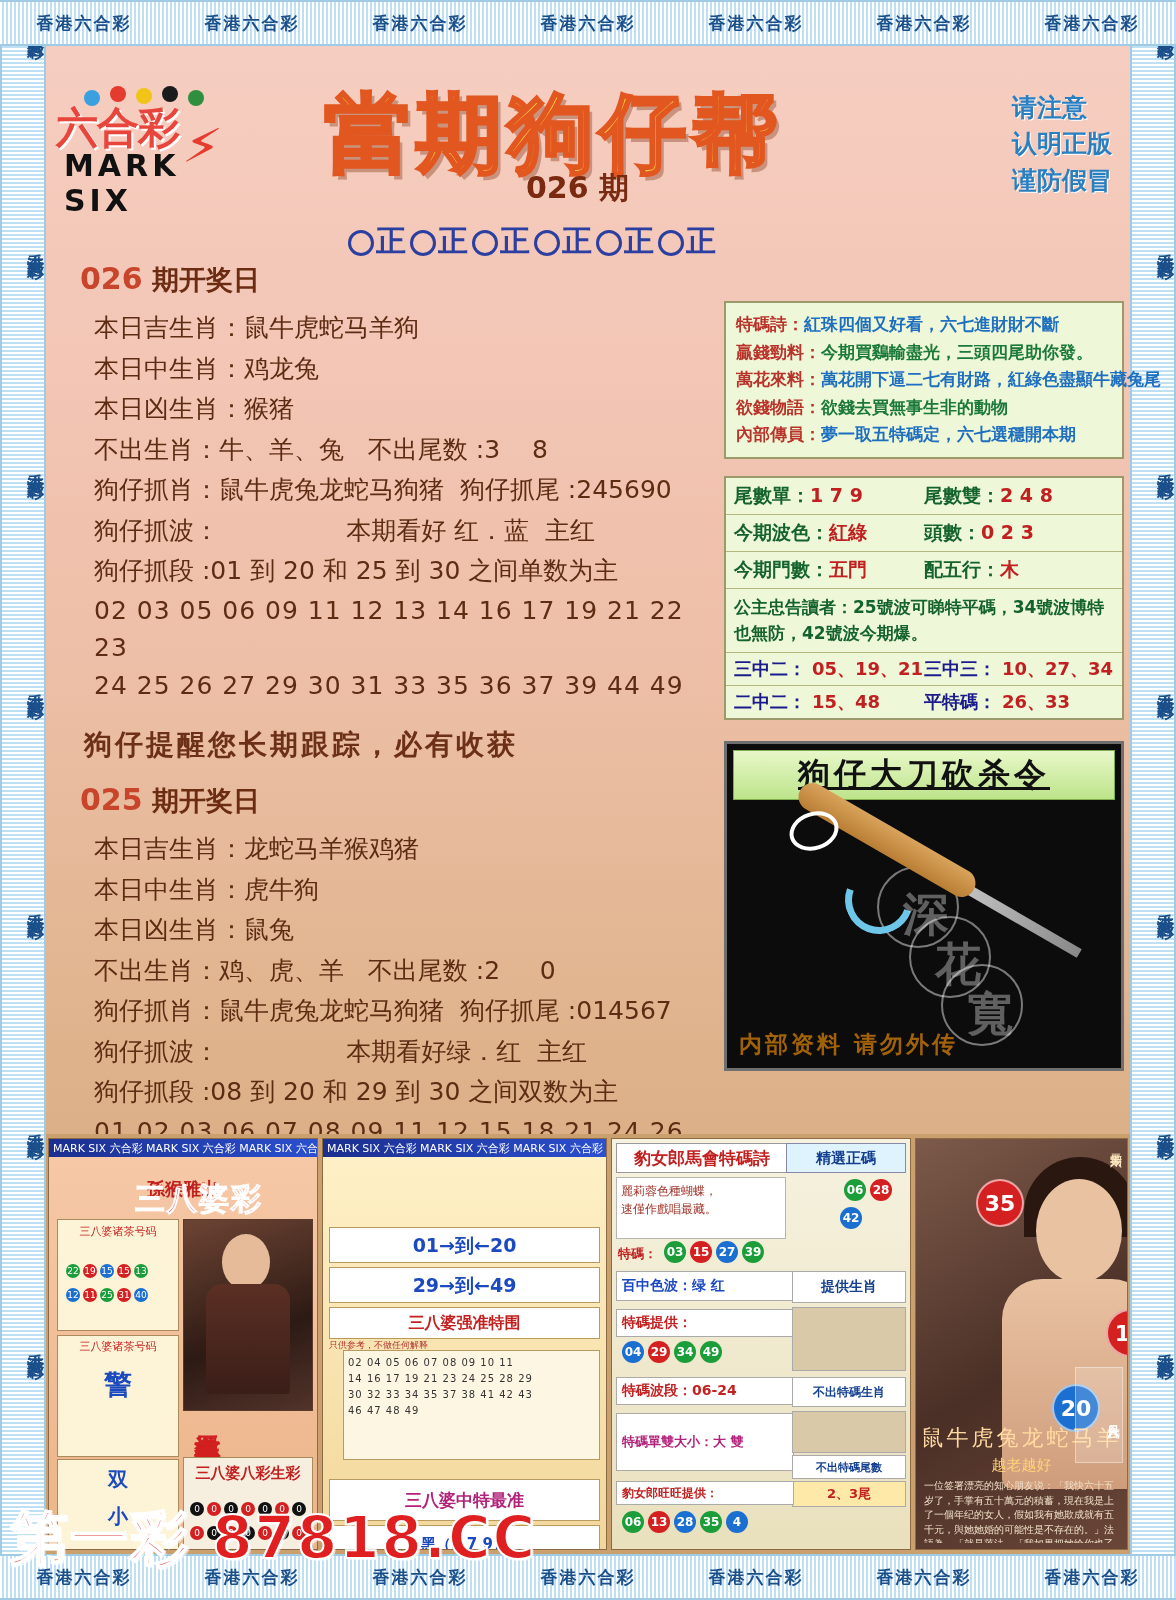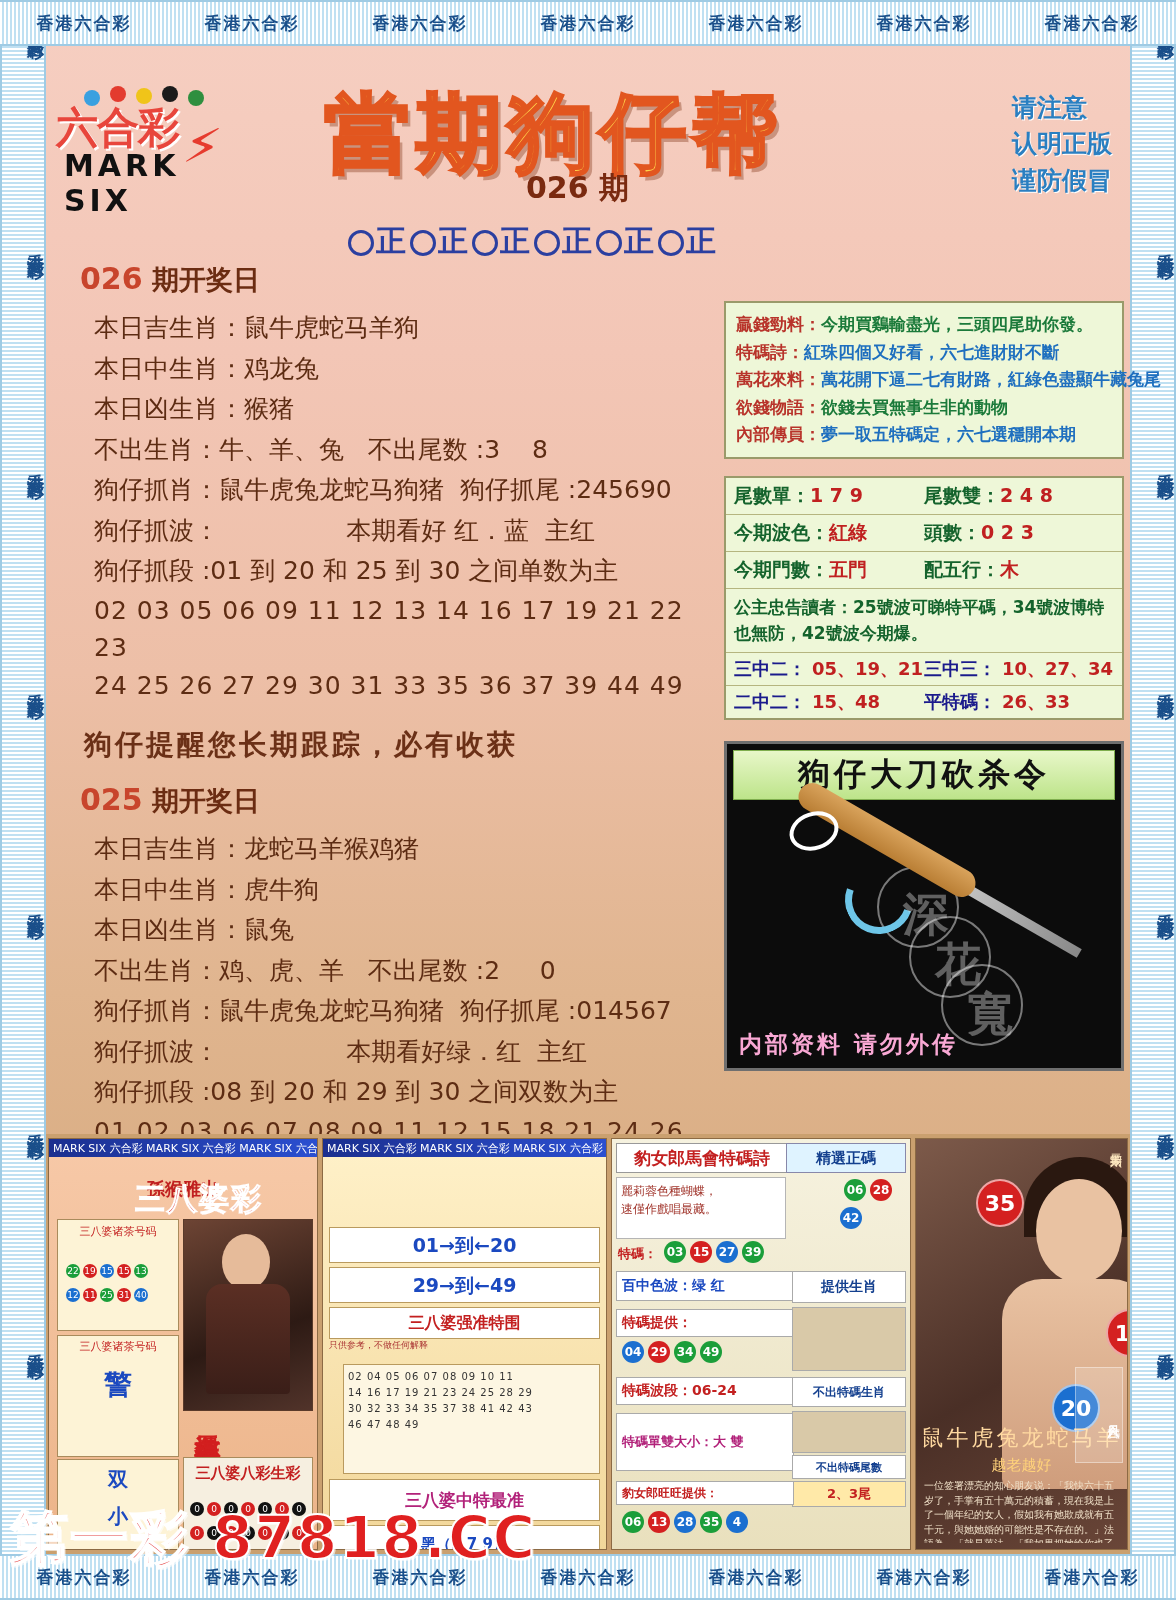--- a/index.html
+++ b/index.html
@@ -160,21 +160,21 @@
   
   .knife-box{
     position:absolute;right:6px;top:695px;width:400px;height:330px;
     background:#0c0c0c;border:3px solid #6f6f6f;box-sizing:border-box;
     overflow:hidden;
   }
   .knife-title{
     margin:6px;height:48px;background:linear-gradient(180deg,#e8f7c9,#bde48a);
     border:1px solid #7fae4e;
     display:flex;align-items:center;justify-content:center;
-    font-size:32px;font-weight:bold;color:#111;letter-spacing:4px;
+    font-size:32px;font-weight:bold;color:#111;letter-spacing:4px;text-decoration:underline;
   }
   .knife-art{position:relative;height:220px;}
   .knife-art .blade{
     position:absolute;left:60px;top:20px;width:200px;height:28px;
     background:linear-gradient(180deg,#d9a35c,#b97e34);
     border-radius:14px;transform:rotate(30deg);
   }
   .knife-art .ring{
     position:absolute;left:62px;top:6px;width:42px;height:30px;border:4px solid #fff;border-radius:50%;
     transform:rotate(-18deg);
@@ -193,21 +193,21 @@
   }
   .knife-art .g1{left:176px;top:78px;}
   .knife-art .g2{left:208px;top:128px;}
   .knife-art .g3{left:240px;top:178px;}
   .knife-art .bub{
     position:absolute;border:2px solid rgba(255,255,255,.45);border-radius:50%;
     width:78px;height:78px;
   }
   .knife-foot{
     position:absolute;left:12px;bottom:8px;
-    font-size:23px;color:#f9a8d4;font-weight:bold;letter-spacing:3px;margin-top:44px;
+    font-size:23px;color:#a16207;font-weight:bold;letter-spacing:3px;margin-top:44px;
   }
 
   
   .bottom{
     position:absolute;left:0;right:0;bottom:0;height:420px;
     display:flex;gap:4px;
     background:#caa06f;
     padding:4px 2px;box-sizing:border-box;
   }
   .mini{position:relative;overflow:hidden;border:1px solid #8c6a44;box-sizing:border-box;}
@@ -452,24 +452,24 @@
       <div class="line">不出生肖：鸡、虎、羊   不出尾数 :2     0</div>
       <div class="line">狗仔抓肖：鼠牛虎兔龙蛇马狗猪  狗仔抓尾 :014567</div>
       <div class="line">狗仔抓波：                本期看好绿．红  主红</div>
       <div class="line">狗仔抓段 :08 到 20 和 29 到 30 之间双数为主</div>
       <div class="nums">01  02  03  06  07  08  09  11  12  15  18  21  24  26  27</div>
       <div class="nums">28  29  31  33  36  37  38  39  42  43  44  45  47  48</div>
     </div>
 
     <div class="poem-box">
       <div class="poem-line">
+        <span class="lab">特碼詩：</span><span class="val">紅珠四個又好看，六七進財財不斷</span>
+      </div>
+      <div class="poem-line">
         <span class="lab">贏錢勁料：</span><span class="val2">今期買鷄輸盡光，三頭四尾助你發。</span>
-      </div>
-      <div class="poem-line">
-        <span class="lab">特碼詩：</span><span class="val">紅珠四個又好看，六七進財財不斷</span>
       </div>
       <div class="poem-line">
         <span class="lab">萬花來料：</span><span class="val">萬花開下逼二七有財路，紅綠色盡顯牛藏兔尾</span>
       </div>
       <div class="poem-line">
         <span class="lab">欲錢物語：</span><span class="val2">欲錢去買無事生非的動物</span>
       </div>
       <div class="poem-line">
         <span class="lab">內部傳員：</span><span class="val">夢一取五特碼定，六七選穩開本期</span>
       </div>
@@ -577,21 +577,21 @@
         </div>
       </div>
 
       <div class="mini m2">
         <div class="strip-top">MARK SIX 六合彩   MARK SIX 六合彩   MARK SIX 六合彩</div>
         <div class="inner">
           <div class="band b2">01→到←20</div>
           <div class="band b3">29→到←49</div>
           <div class="band b4">三八婆强准特围</div>
           <div style="position:absolute;left:6px;top:182px;font-size:9px;color:#a33">只供参考，不做任何解释</div>
-          <div class="nums" style="top:207px;height:110px;white-space:pre">02 04 05 06 07 08 09 10 11
+          <div class="nums" style="top:193px;height:110px;white-space:pre">02 04 05 06 07 08 09 10 11
 14 16 17 19 21 23 24 25 28 29
 30 32 33 34 35 37 38 41 42 43
 46 47 48 49</div>
           <div class="band b5">三八婆中特最准</div>
           <div class="band b6">黑（5 7 9）</div>
         </div>
       </div>
 
       <div class="mini m3">
         <div class="inner">

